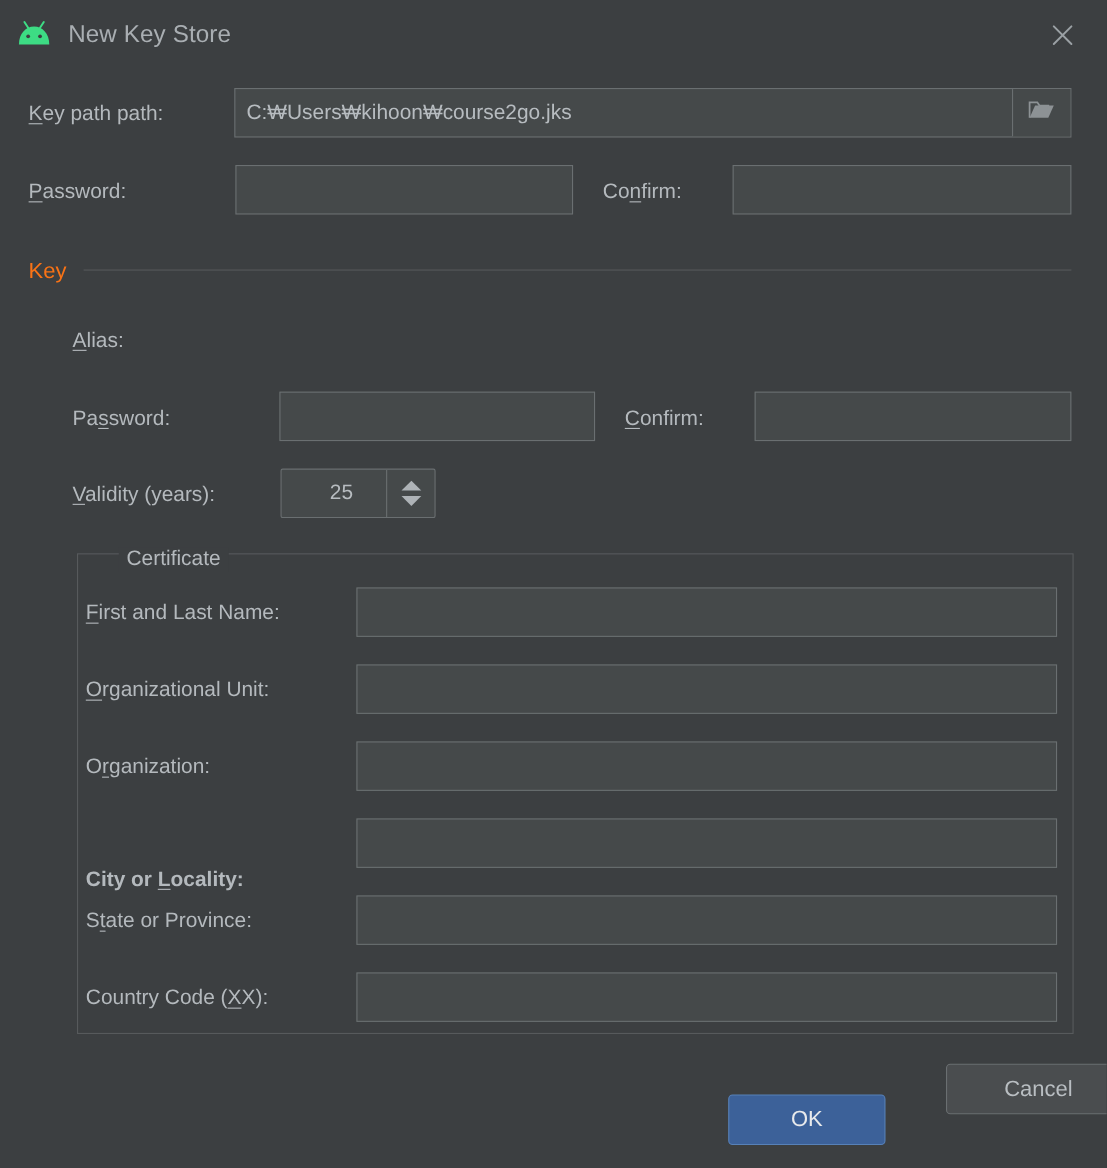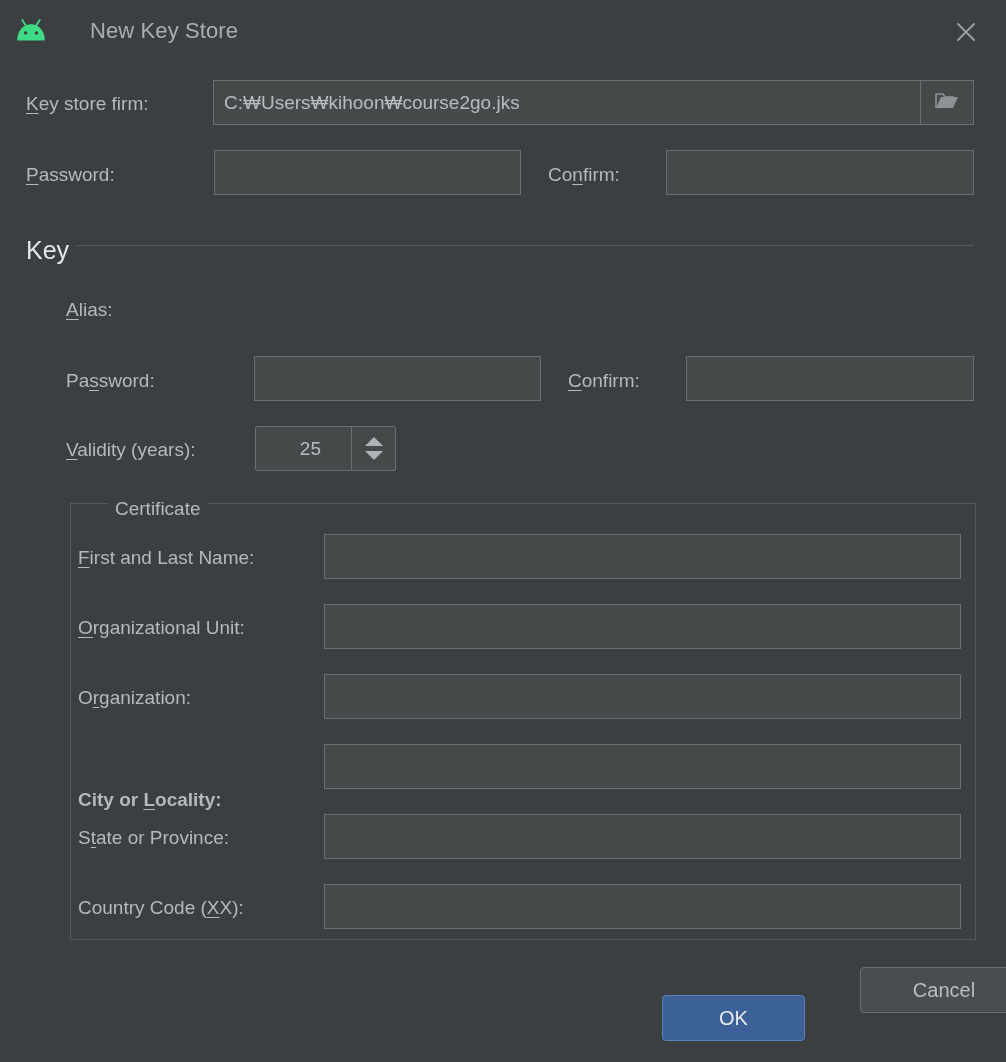--- a/index.html
+++ b/index.html
@@ -49,21 +49,20 @@
     height: 28px;
   }
   .dialog-title {
     position: absolute;
     left: 62px;
     top: 18px;
     font-size: 22px;
     color: #a9aeb2;
     letter-spacing: 0.1px;
     white-space: nowrap;
-    margin-left: 28px;
   }
   .close-btn {
     position: absolute;
     right: 22px;
     top: 14px;
     width: 36px;
     height: 36px;
     display: flex;
     align-items: center;
     justify-content: center;
@@ -102,22 +101,22 @@
     border-left: 1px solid #6a6f71;
     display: flex;
     align-items: center;
     justify-content: center;
     cursor: pointer;
   }
 
   
   .sep-title {
     position: absolute;
-    font-size: 25px;
-    color: #e5e5e5;
+    font-size: 20px;
+    color: #f97316;
     white-space: nowrap;
   }
   .sep-line {
     position: absolute;
     height: 1px;
     background: #56595b;
   }
 
   
   .spinner-wrap {
@@ -228,21 +227,21 @@
     </span>
     <div class="dialog-title">New Key Store</div>
     <div class="close-btn">
       <svg width="24" height="24" viewBox="0 0 24 24">
         <path d="M4 4 L20 20 M20 4 L4 20" stroke="#9aa0a4" stroke-width="1.8" stroke-linecap="round"></path>
       </svg>
     </div>
   </div>
 
   <div class="lbl" style="left:26px; top:94px;">
-    <span class="mn">K</span><span>ey store firm:</span>
+    <span class="mn">K</span><span>ey path path:</span>
   </div>
   <div class="field" style="left:213px; top:80px; width:761px; height:45px; padding-right:98px;">
     <span>C:₩Users₩kihoon₩course2go.jks</span>
   </div>
   <div class="browse-btn" style="left:920px; top:81px; width:53px; height:43px;">
     <span>
       <svg width="26" height="20" viewBox="0 0 26 20">
         <path d="M2 17 L7 6 L24 6 L19 17 Z" fill="#8d9295"></path>
         <path d="M2 17 L2 3 L9 3 L11 6 L19 6 L19 9" fill="none" stroke="#8d9295" stroke-width="1.6"></path>
       </svg>

